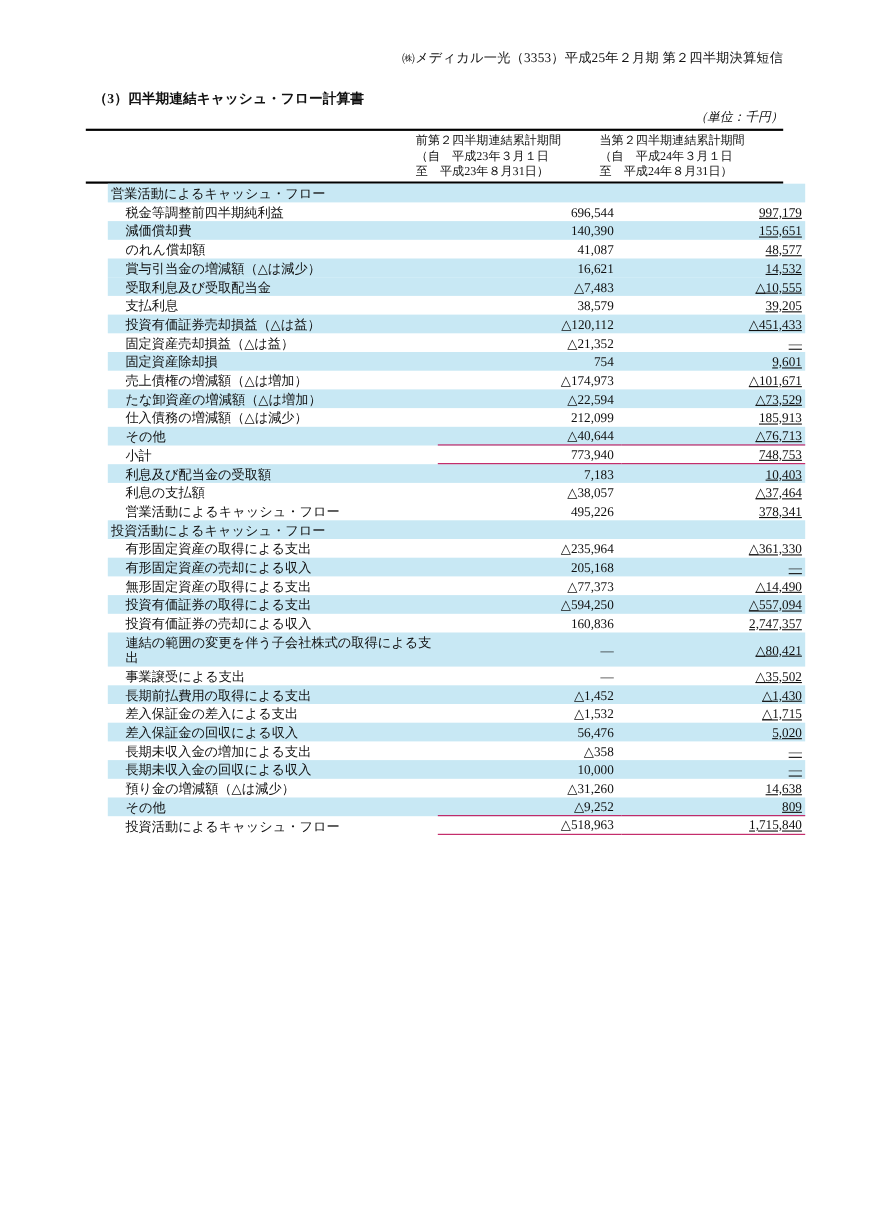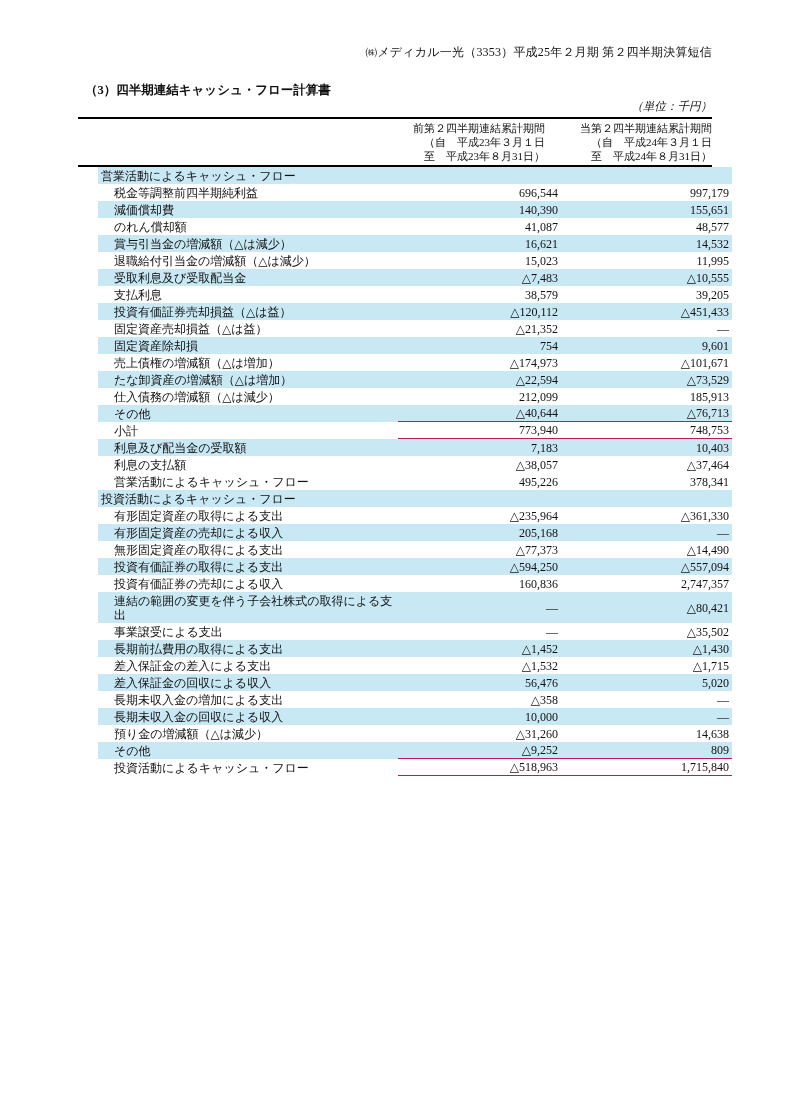--- a/index.html
+++ b/index.html
@@ -50,21 +50,21 @@
     border-top: 2px solid #000;
     border-bottom: 2px solid #000;
     height: 50px;
   }
   .th-label { width: 300px; }
   .th-col {
     width: 167px;
     display: flex;
     flex-direction: column;
     justify-content: center;
-    text-align: right;
+    text-align: left;
     font-size: 11px;
     line-height: 14px;
     white-space: nowrap;
   }
   .tbody { width: 634px; margin-left: 20px; }
   .row {
     display: flex;
     align-items: center;
     min-height: 17px;
   }
@@ -78,21 +78,21 @@
   .row.section .cell.label { padding-left: 3px; }
   .cell.num {
     width: 167px;
     text-align: right;
     align-self: stretch;
     display: flex;
     align-items: center;
     justify-content: flex-end;
   }
   .cell.num.prev { padding-right: 7px; }
-  .cell.num.curr { padding-right: 3px; }
+  .cell.num.curr { padding-right: 3px; text-decoration: underline; }
   .row.rule .cell.num { border-bottom: 1px solid #be185d; }
   .row.tall { min-height: 31px; justify-content: space-between; }
   .page-number {
     position: absolute;
     top: 1053px;
     left: 0;
     width: 790px;
     text-align: center;
     font-size: 12px;
   }
@@ -141,25 +141,20 @@
         <div class="row">
     <div class="cell label">のれん償却額</div>
     <div class="cell num prev">41,087</div>
     <div class="cell num curr">48,577</div>
   </div>
         <div class="row hl">
     <div class="cell label">賞与引当金の増減額（△は減少）</div>
     <div class="cell num prev">16,621</div>
     <div class="cell num curr">14,532</div>
   </div>
-        <div class="row">
-    <div class="cell label">退職給付引当金の増減額（△は減少）</div>
-    <div class="cell num prev">15,023</div>
-    <div class="cell num curr">11,995</div>
-  </div>
         <div class="row hl">
     <div class="cell label">受取利息及び受取配当金</div>
     <div class="cell num prev">△7,483</div>
     <div class="cell num curr">△10,555</div>
   </div>
         <div class="row">
     <div class="cell label">支払利息</div>
     <div class="cell num prev">38,579</div>
     <div class="cell num curr">39,205</div>
   </div>

